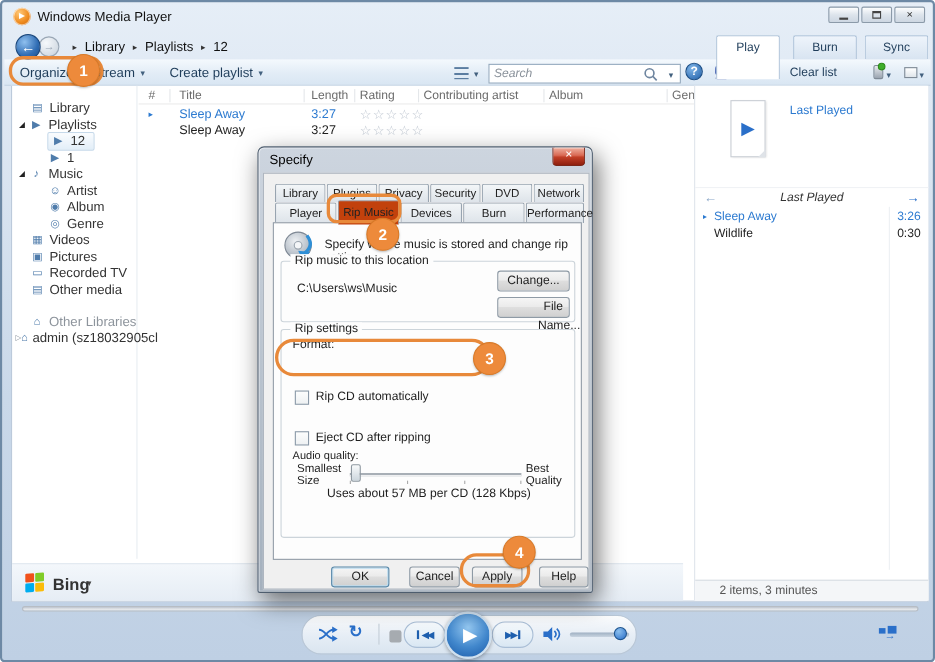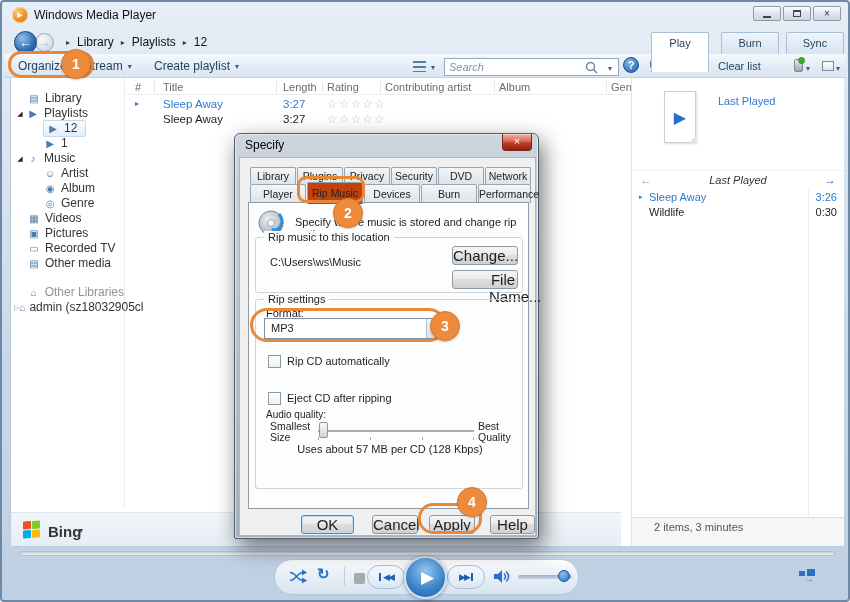--- a/index.html
+++ b/index.html
@@ -92,21 +92,21 @@
   .art-caption{position:absolute;left:86px;top:17px;font-size:11px;color:#2c7ad0;}
   .lp-divider{position:absolute;left:0;top:92px;width:100%;height:1px;background:#f0f2f5;}
   .lp-nav{position:absolute;left:0;top:95px;width:100%;height:16px;}
   .lp-nav-arrow{position:absolute;top:0;font-size:12px;}
   .lp-nav-title{position:absolute;left:0;width:100%;text-align:center;font-size:11px;font-style:italic;color:#333;top:1px;}
   .lp-row{position:absolute;left:0;width:100%;height:15px;font-size:11px;}
   .lp-row-marker{position:absolute;left:7px;top:3px;font-size:7px;color:#2c7ad0;}
   .lp-row-title{position:absolute;left:17px;top:1px;}
   .lp-row-time{position:absolute;right:7px;top:1px;}
   .lp-timecol-divider{position:absolute;left:176px;top:110px;width:1px;height:330px;background:#edf0f3;}
-  .lp-footer{position:absolute;left:0;bottom:0;width:100%;height:29px;background:#f4f6f8;border-top:1px solid #d8dde3;
+  .lp-footer{position:absolute;left:0;bottom:0;width:100%;height:19px;background:#f4f6f8;border-top:1px solid #d8dde3;
     font-size:11px;color:#555;padding:3px 0 0 22px;}
 
   
   .bing-strip{position:absolute;left:9px;top:510px;width:610px;height:34px;background:linear-gradient(#f3f7fb,#e6edf5);border-top:1px solid #dde5ee;}
   .winflag{position:absolute;left:12px;top:8px;width:17px;height:17px;display:grid;grid-template-columns:8px 8px;grid-template-rows:8px 8px;gap:1px;transform:skewY(-4deg);}
   .winflag i{display:block;border-radius:1px;}
   .bing-label{position:absolute;left:37px;top:10px;font-size:15px;font-weight:bold;color:#333;}
   .bing-arrow{position:absolute;left:68px;top:13px;font-size:8px;color:#444;}
 
   
@@ -149,21 +149,21 @@
   .dtab.front{top:26px;height:19px;width:56px;line-height:18px;z-index:2;}
   .dtab.active{top:24px;height:22px;background:#c2410c;z-index:4;line-height:20px;}
   .dlg-page{position:absolute;left:8px;top:44px;width:281px;height:307px;background:#fdfdfd;border:1px solid #919ba6;z-index:3;}
   .cd-icon{position:absolute;left:8px;top:6px;}
   .dlg-desc{position:absolute;left:46px;top:13px;width:230px;font-size:11px;color:#1e1e1e;}
   .groupbox{position:absolute;left:6px;width:268px;border:1px solid #ccd4da;border-radius:3px;}
   .gb-legend{position:absolute;left:8px;top:-7px;background:#fdfdfd;padding:0 4px;font-size:11px;color:#1e1e1e;}
   .g1{top:34px;height:56px;}
   .g2{top:96px;height:190px;}
   .rip-path{position:absolute;left:14px;top:18px;font-size:11px;}
-  .dlg-btn{position:absolute;height:19px;font-size:15px;color:#1e1e1e;text-align:center;line-height:17px;
+  .dlg-btn{position:absolute;height:19px;font-size:11px;color:#1e1e1e;text-align:center;line-height:17px;
     background:linear-gradient(#f5f5f5,#ebebeb 45%,#dedede 50%,#d0d0d0);border:1px solid #8e9aa5;border-radius:3px;}
   .g1-change{left:196px;top:8px;width:66px;}
   .g1-filename{left:196px;top:32px;width:66px;padding-left:36px;}
   .fmt-label{position:absolute;left:10px;top:7px;font-size:11px;}
   .dropdown{position:absolute;left:8px;top:18px;width:180px;height:21px;background:#fff;border:1px solid #7c90a5;}
   .dd-value{position:absolute;left:6px;top:3px;font-size:11px;color:#1e1e1e;}
   .dd-btn{position:absolute;right:0;top:0;width:17px;height:19px;background:linear-gradient(#f2f6f9,#d9e2ea);
     border-left:1px solid #b5c2cd;text-align:center;font-size:8px;color:#44657e;line-height:19px;}
   .checkbox{position:absolute;left:12px;width:13px;height:13px;background:linear-gradient(#fcfdfd,#eef1f3);border:1px solid #8a99a8;}
   .cb-label{position:absolute;left:31px;font-size:11px;}
@@ -472,24 +472,20 @@
         <div class="groupbox g1">
           <span class="gb-legend">Rip music to this location</span>
           <div class="rip-path">C:\Users\ws\Music</div>
           <div class="dlg-btn g1-change">Change...</div>
           <div class="dlg-btn g1-filename">File Name...</div>
         </div>
 
         <div class="groupbox g2">
           <span class="gb-legend">Rip settings</span>
           <div class="fmt-label">Format:</div>
-          <div class="dropdown">
-            <span class="dd-value">MP3</span>
-            <span class="dd-btn">▾</span>
-          </div>
           <div class="checkbox" style="top:55px;"></div>
           <div class="cb-label" style="top:55px;">Rip CD automatically</div>
           <div class="checkbox" style="top:92px;"></div>
           <div class="cb-label" style="top:92px;">Eject CD after ripping</div>
           <div class="aq-label">Audio quality:</div>
           <div class="sl-endlabel" style="left:14px;top:121px;">
             <div>Smallest</div>
               <div>Size</div>
           </div>
           <div class="sl-track"></div>

